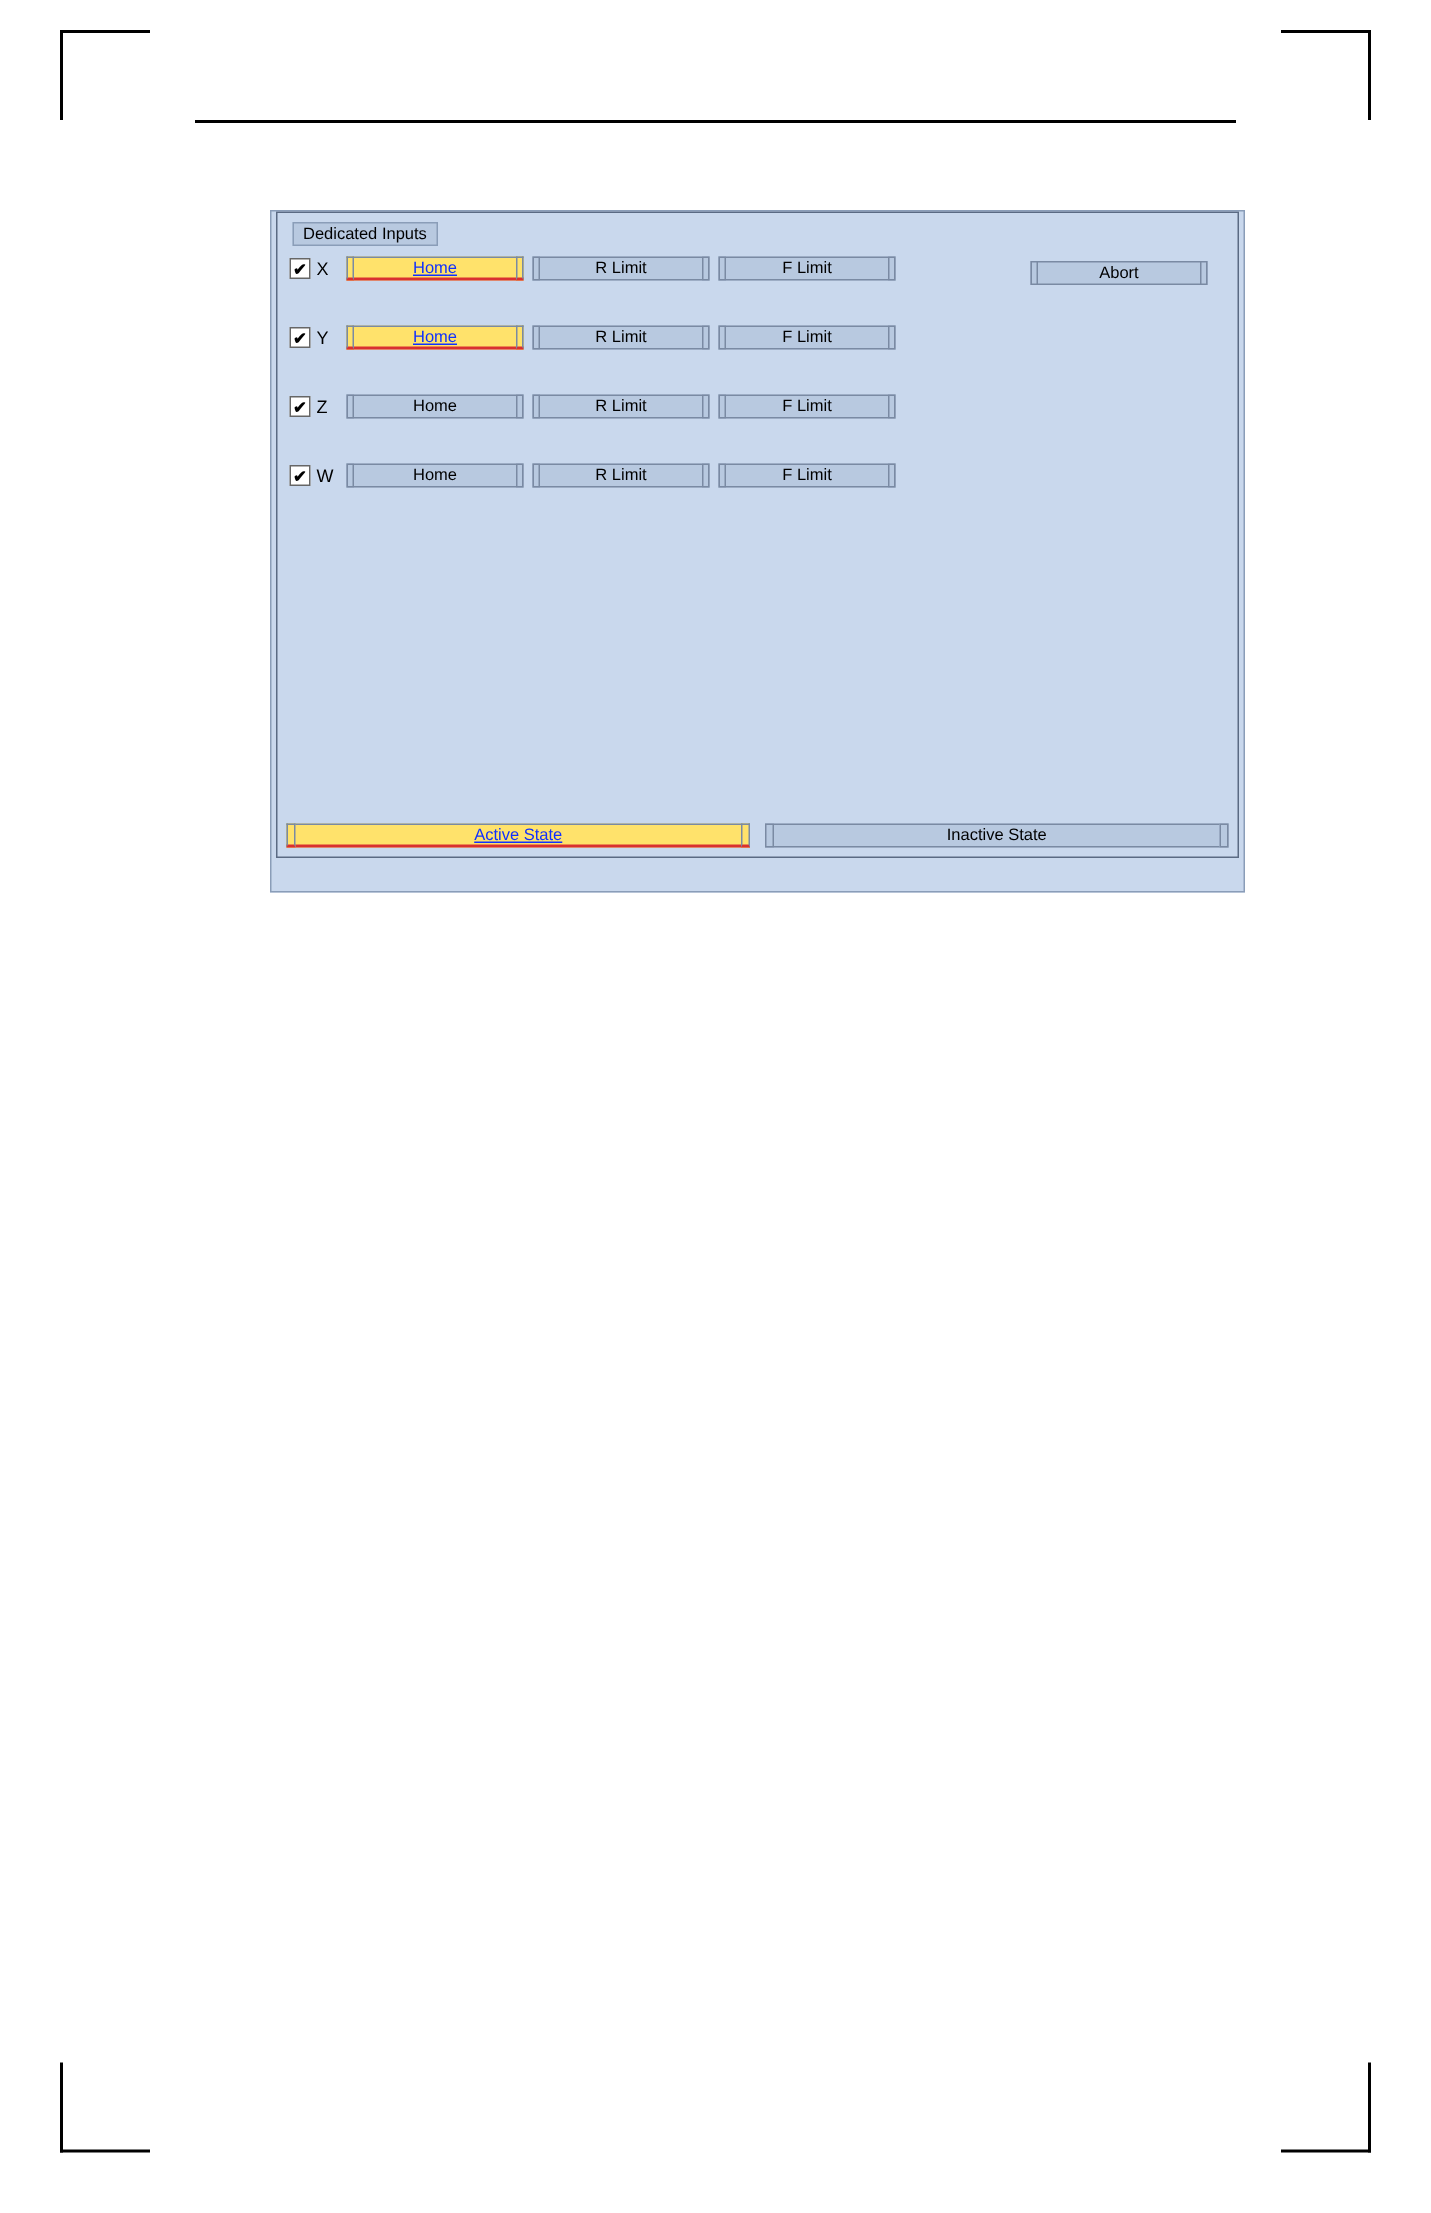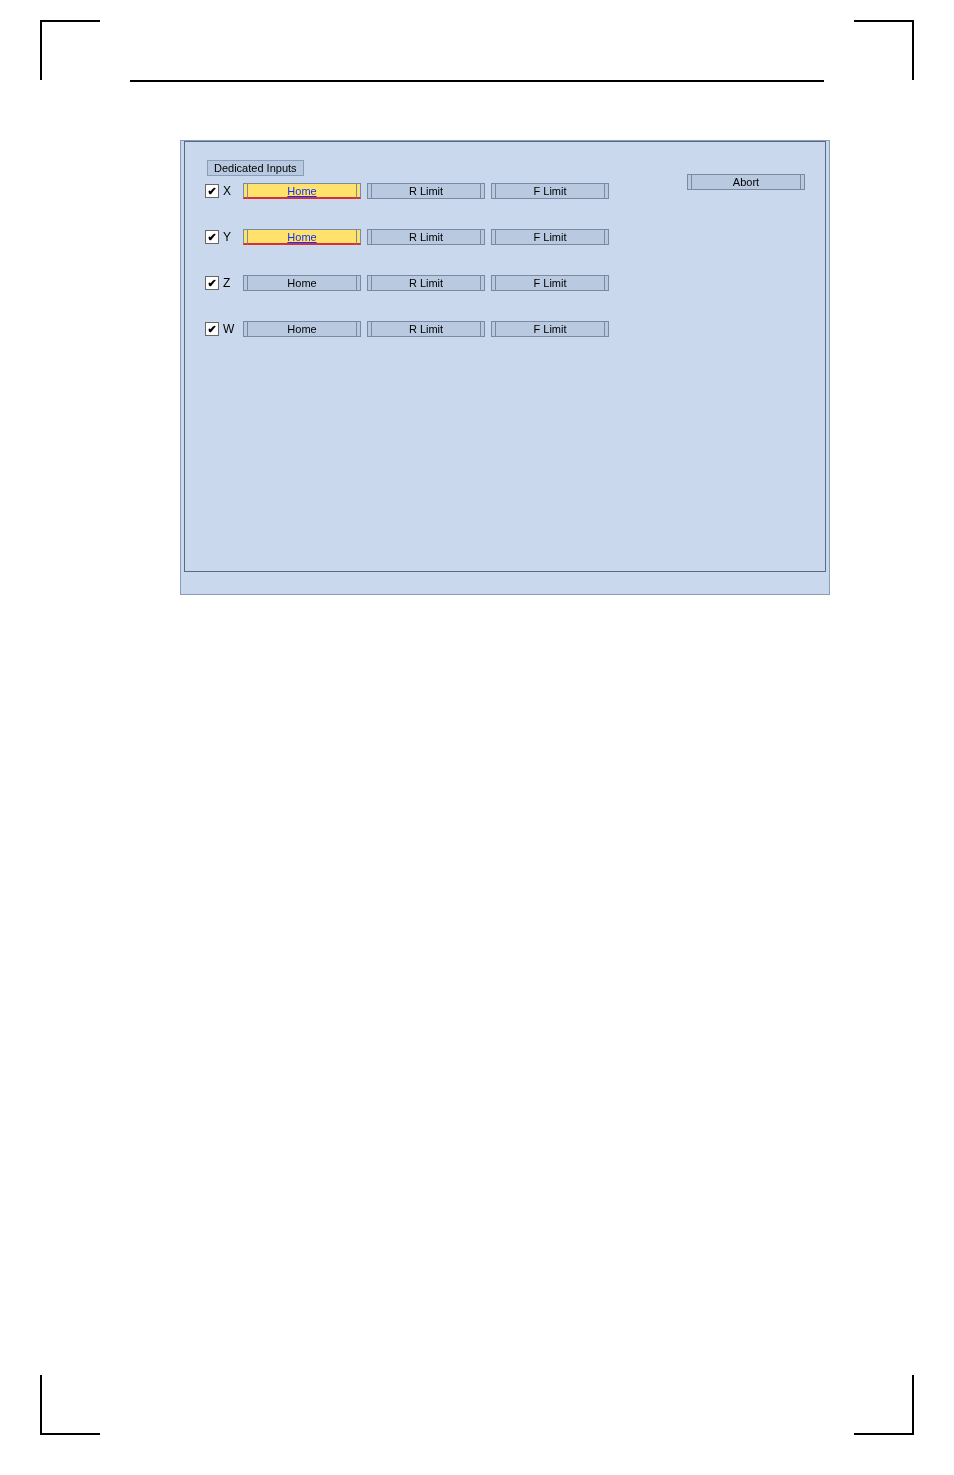--- a/index.html
+++ b/index.html
@@ -94,21 +94,21 @@
       background: #c9d8ed;
       border-color: #5a6a83;
       z-index: 2;
     }
     .panel {
       border: 1px solid #5a6a83;
       margin: 0 3px 3px 3px;
       height: calc(100% - 22px);
       background: #c9d8ed;
       position: relative;
-      padding: 16px;
+      padding: 4px;
     }
     .group-label {
       display: inline-block;
       background: #b8c9e0;
       border: 1px solid #8a9db8;
       padding: 1px 6px;
       font-size: 11px;
       margin: 2px 0 6px 6px;
       color: #000;
     }
@@ -328,16 +328,28 @@
           </div>
           <div class="io-button">
             <span class="notch-l"></span>
             <span>F Limit</span>
             <span class="notch-r"></span>
           </div>
         </div>
 
       </div>
 
+      <div class="legend">
+        <div class="legend-item active">
+          <span class="notch-l"></span>
+          <span>Active State</span>
+          <span class="notch-r"></span>
+        </div>
+        <div class="legend-item inactive">
+          <span class="notch-l"></span>
+          <span>Inactive State</span>
+          <span class="notch-r"></span>
+        </div>
+      </div>
 
     </div>
   </div>
 </div>
 
 </body></html>

